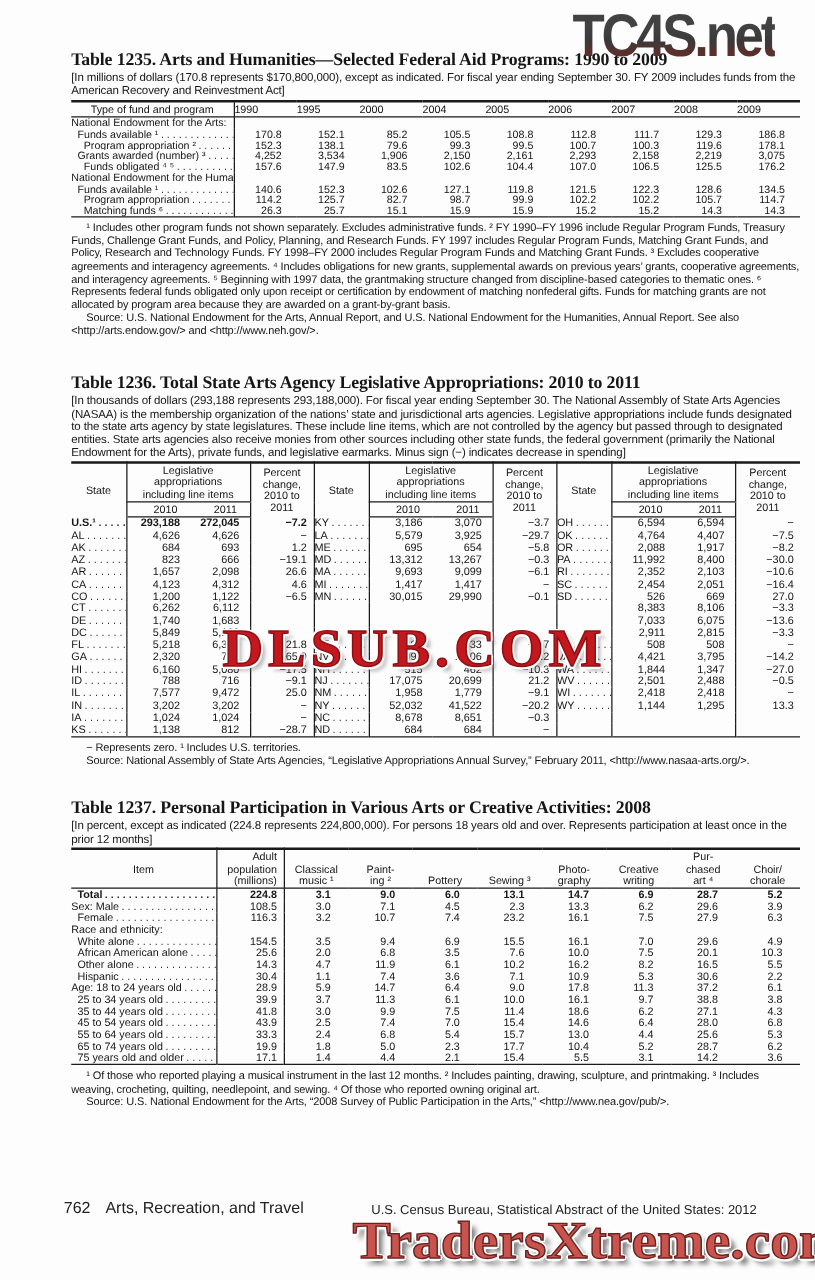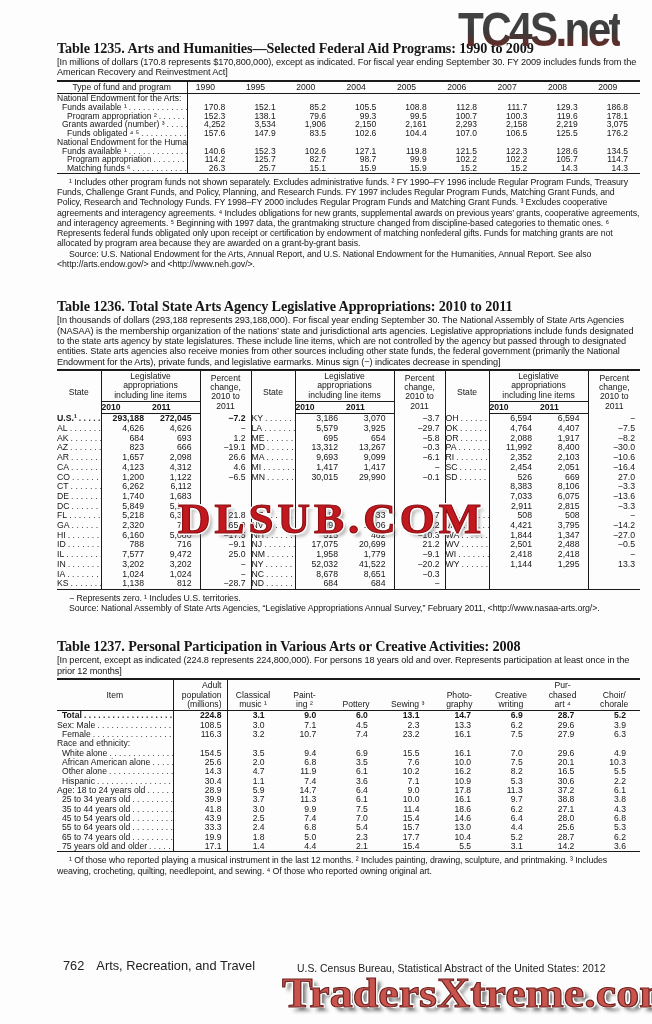--- a/index.html
+++ b/index.html
@@ -20,42 +20,42 @@
   .num{text-align:right;white-space:nowrap;overflow:hidden;}
   td.lbl>div{display:flex;overflow:hidden;align-items:baseline;}
   td.lbl span.txt{white-space:nowrap;}
   td.lbl span.lead{flex:1;white-space:nowrap;overflow:hidden;margin-left:2px;color:#333;}
   td.lbl span.lead::after{content:". . . . . . . . . . . . . . . . . . . . . . . . . . . . . . . . . . . . . . . . . . . .";}
   .ind1>div{padding-left:5px;} .ind2>div{padding-left:10px;}
   
   .t1235 tbody td{line-height:8.75px;font-size:8.5px;}
   .t1235 td.lbl,.t1235 th.h-lbl{border-right:0.8px solid #1a1a1a;}
   .t1235 .num{padding-right:12px;}
-  .t1235 th.h-yr{text-align:center;padding-right:14px;}
+  .t1235 th.h-yr{text-align:left;padding-right:14px;}
   .t1235 th.h-lbl{text-align:center;vertical-align:middle;}
   
   .t1236 tbody td{line-height:9.7px;font-size:8.7px;}
   .t1236 td.st,.t1236 th.h-st{border-right:0.8px solid #1a1a1a;}
   .t1236 td.st.psep,.t1236 th.h-st.psep{border-left:0.8px solid #1a1a1a;}
   .t1236 td.pct,.t1236 th.h-pct{border-left:0.8px solid #1a1a1a;}
   .t1236 .num{padding-right:8px;} .t1236 .pct{padding-right:5px;}
   .t1236 th.h-st,.t1236 th.h-pct{vertical-align:middle;text-align:center;white-space:pre-line;}
   .t1236 th.h-ap{vertical-align:middle;text-align:center;white-space:pre-line;border-bottom:0.8px solid #1a1a1a;}
-  .t1236 th.h-yr{text-align:left;padding-right:10px;font-weight:bold;}
+  .t1236 th.h-yr{text-align:right;padding-right:10px;}
   
   .t1237 tbody td{line-height:9.35px;font-size:8.6px;}
   .t1237 td.lbl,.t1237 th.h-lbl{border-right:0.8px solid #1a1a1a;}
   .t1237 td.c1,.t1237 th.h-adult{border-right:0.8px solid #1a1a1a;}
   .t1237 .num{padding-right:14px;} .t1237 td.c1{padding-right:5px;}
   .t1237 th{vertical-align:bottom;white-space:pre-line;}
   .t1237 th.h-lbl{text-align:center;vertical-align:middle;margin-top:16px;}
   .t1237 th.h-adult{text-align:right;padding-right:5px;}
   .t1237 th.h-col{text-align:center;}
   
-  .footer-left{position:absolute;left:63px;top:958px;font-size:12.8px;color:#222;}
+  .footer-left{position:absolute;left:51px;top:958px;font-size:12.8px;color:#222;}
   .footer-left .pgnum{margin-right:12px;}
   .footer-credit{position:absolute;left:297px;top:963px;font-size:10.4px;color:#222;z-index:1;}
   
   .wm{position:absolute;z-index:5;white-space:nowrap;}
   .wm-top{left:458px;top:2px;font-family:"Liberation Sans",sans-serif;font-weight:700;
           font-size:48px;letter-spacing:-3px;transform:scale(0.88,1.0);transform-origin:left top;
           color:#3d3d3d;}
   .wm-mid{left:178px;top:494px;font-family:"Liberation Serif",serif;font-weight:700;
           font-size:45px;letter-spacing:4px;transform:scaleY(0.95);transform-origin:left top;
           color:#c2181e;-webkit-text-stroke:1.2px #8c0f14;
@@ -1105,20 +1105,21 @@
             <td class="num">15.4</td>
             <td class="num">5.5</td>
             <td class="num">3.1</td>
             <td class="num">14.2</td>
             <td class="num">3.6</td>
           </tr>
         </tbody>
     </table>
     <div class="fnblock">
       <p class="fn">¹ Of those who reported playing a musical instrument in the last 12 months. ² Includes painting, drawing, sculpture, and printmaking. ³ Includes weaving, crocheting, quilting, needlepoint, and sewing. ⁴ Of those who reported owning original art.</p>
+      <p class="fn">Source: U.S. National Endowment for the Arts, “2008 Survey of Public Participation in the Arts,” &lt;http://www.nea.gov/pub/&gt;.</p>
     </div>
   </div>
 </div>
 
 <div class="footer-left">
   <span class="pgnum">762</span><span>Arts, Recreation, and Travel</span>
 </div>
 <div class="footer-credit">U.S. Census Bureau, Statistical Abstract of the United States: 2012</div>
 
 <div class="wm wm-top">TC4S.net</div>

